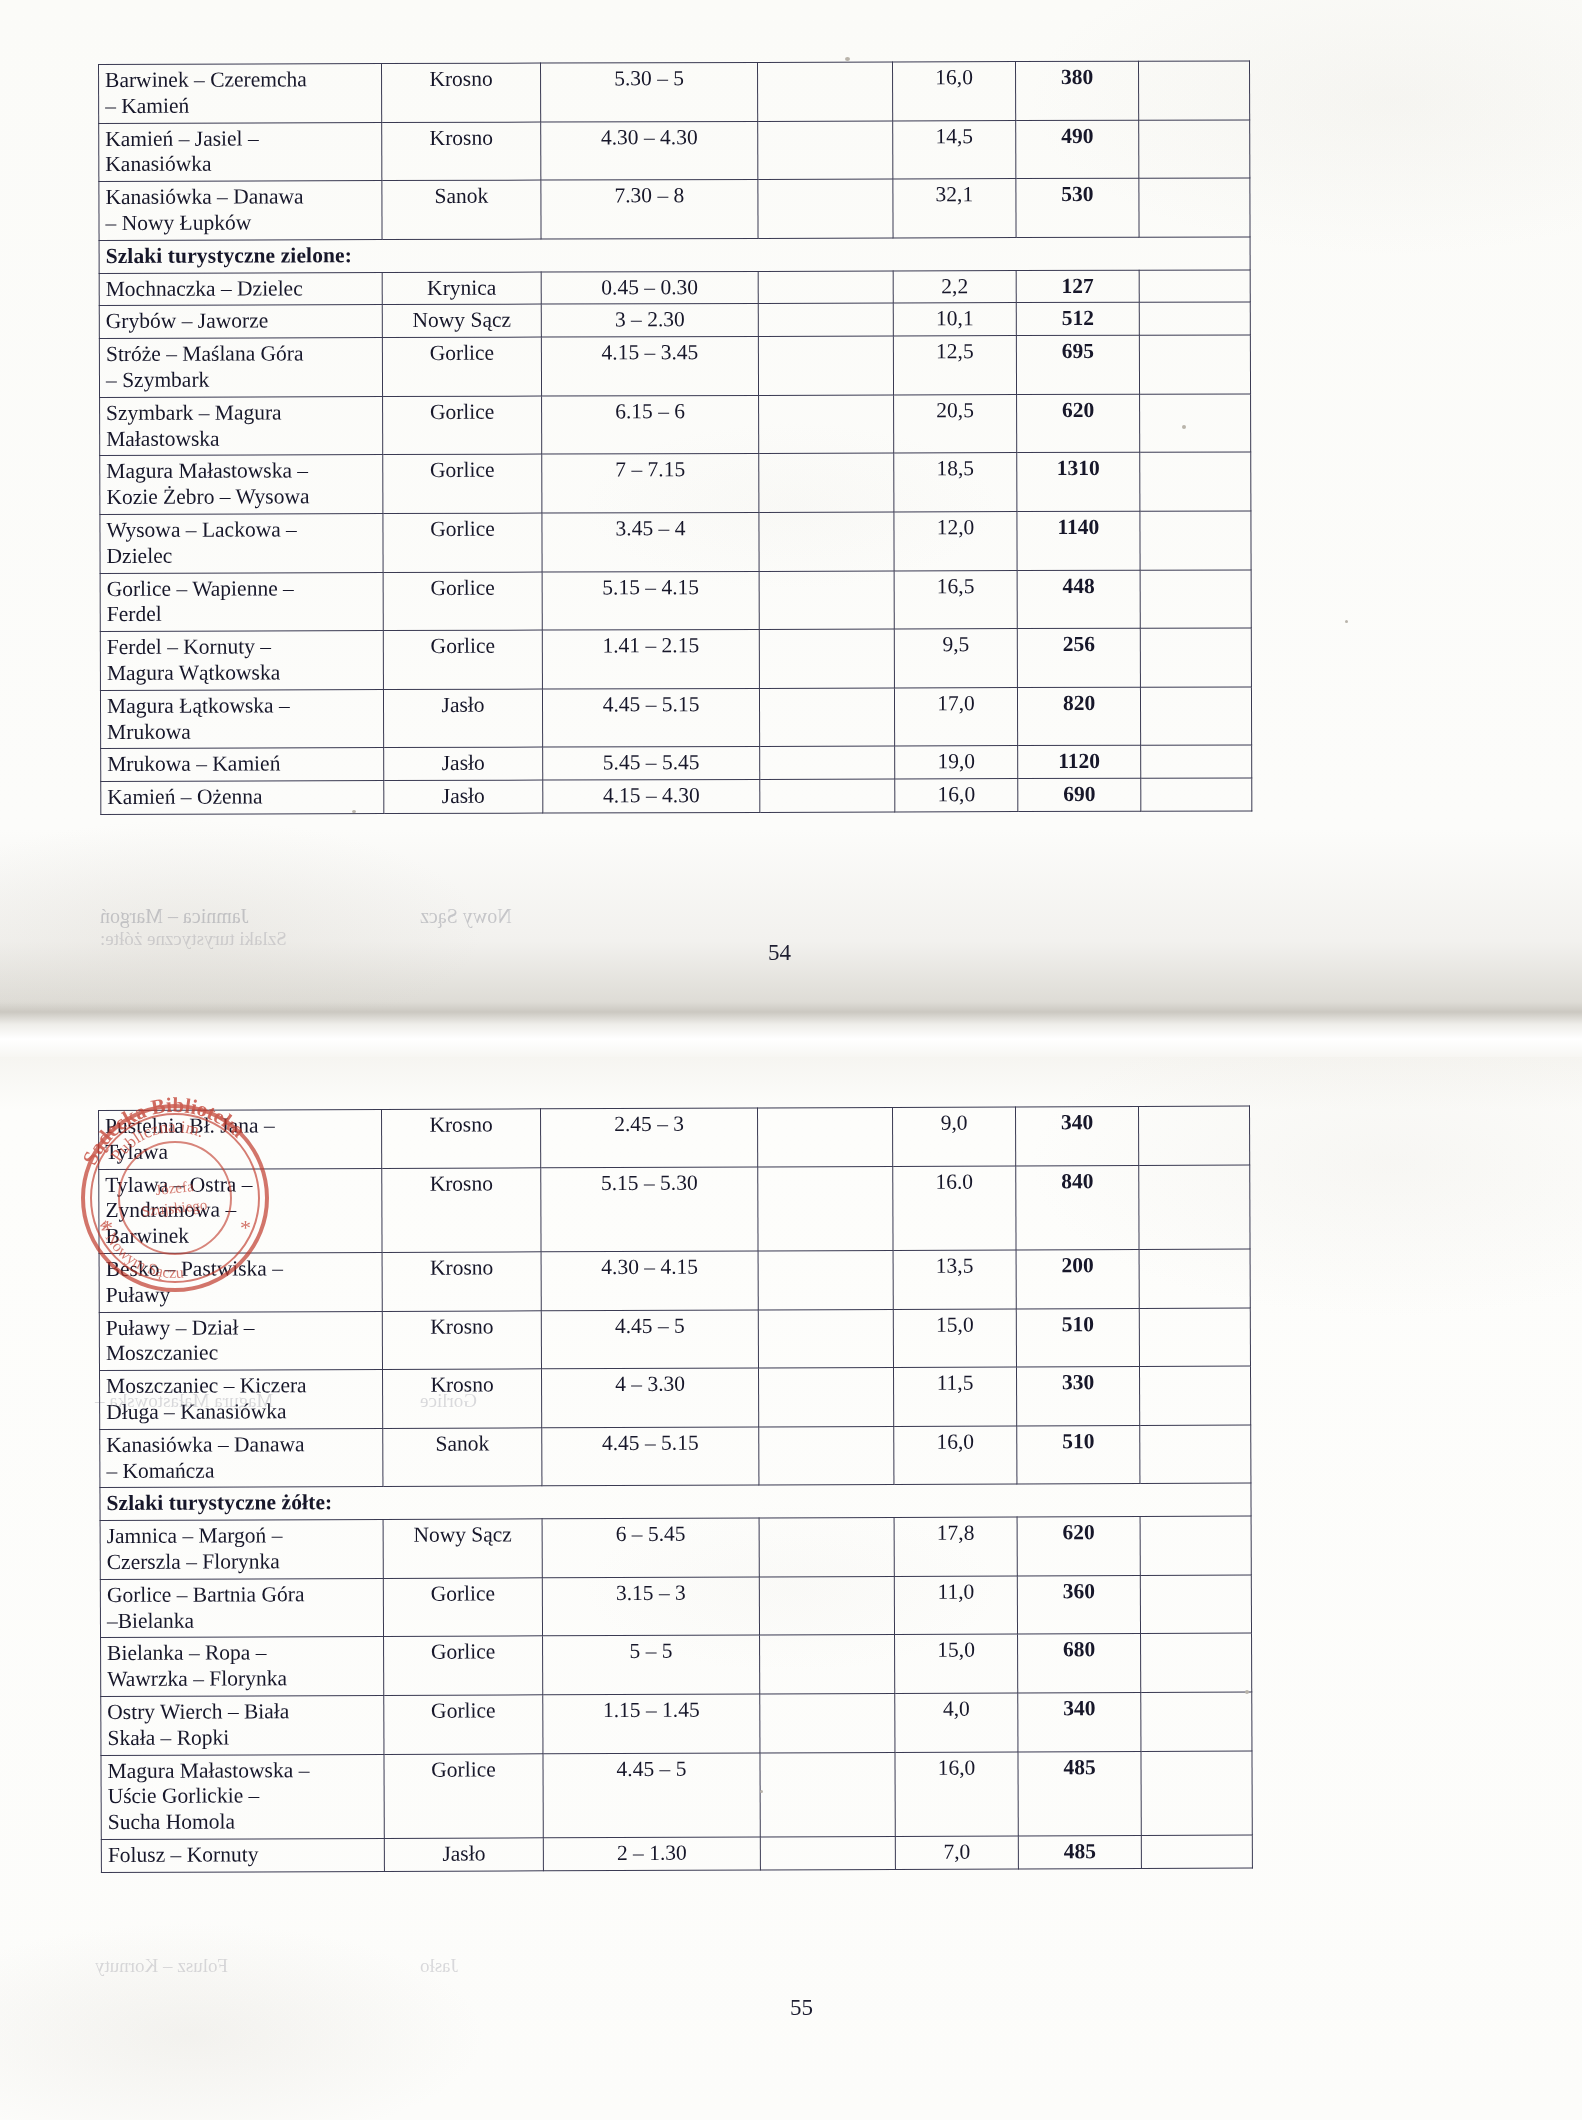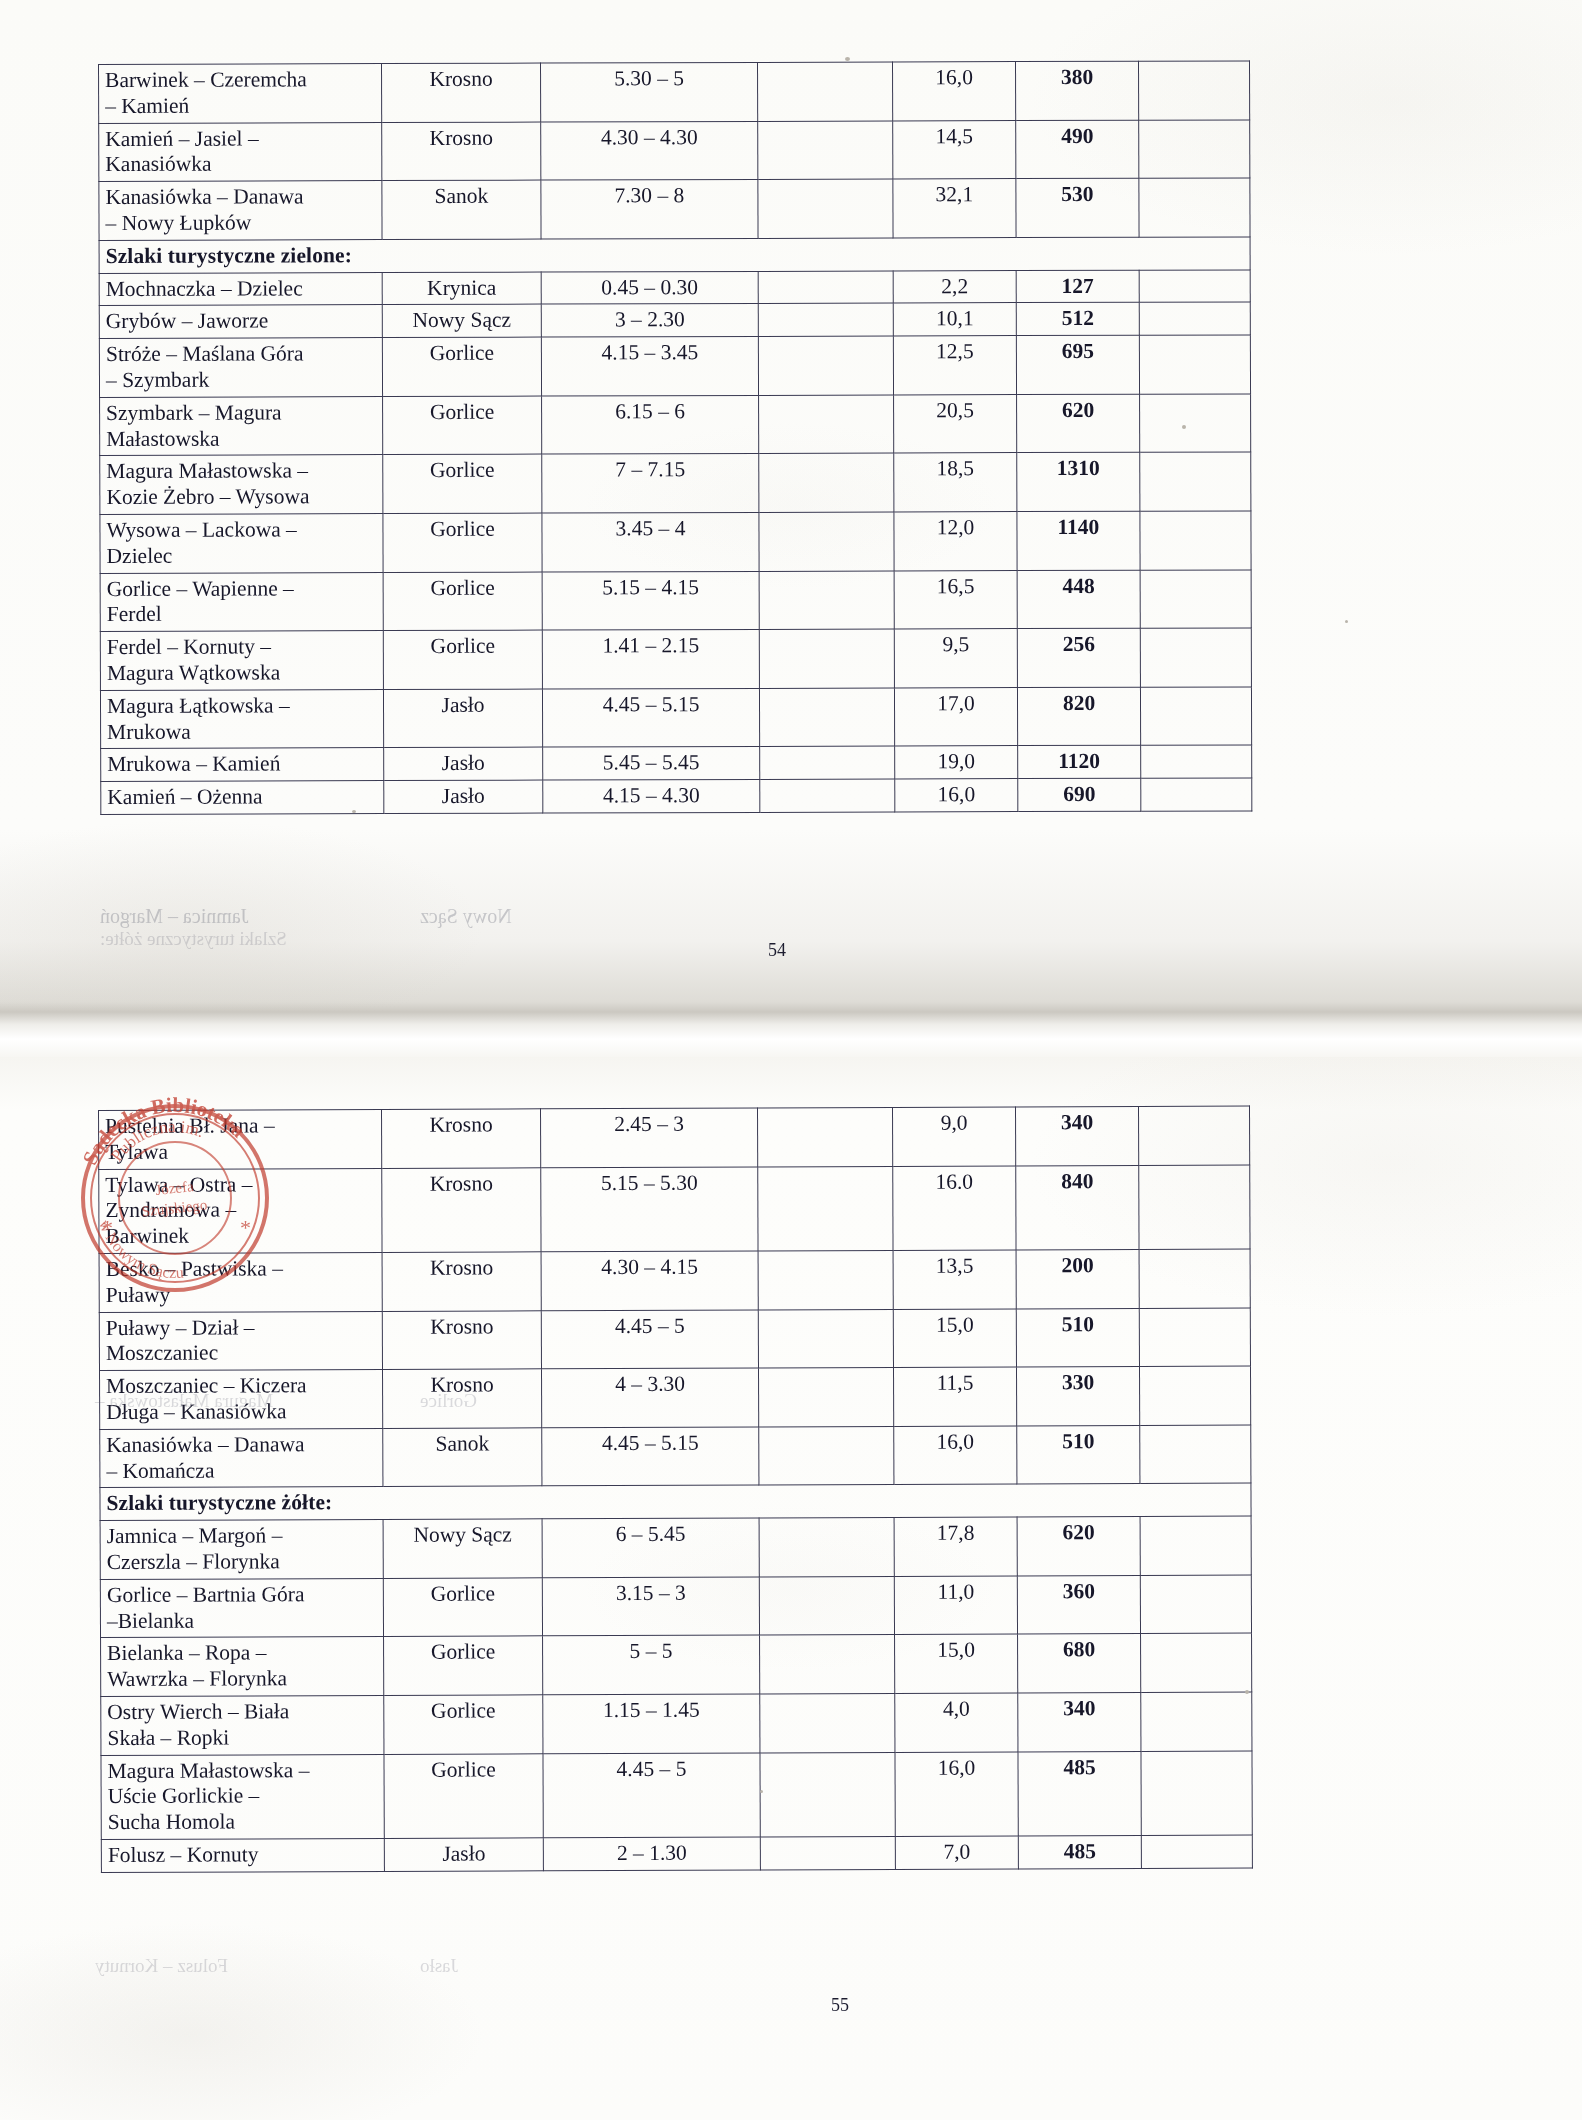--- a/index.html
+++ b/index.html
@@ -87,21 +87,21 @@
   .nowrapline { white-space: pre-line; }
 
   
   #tbl-top { transform: rotate(-0.18deg); transform-origin: left top; }
   #tbl-bot { transform: rotate(-0.22deg); transform-origin: left top; }
 
   
   .pageno {
     position: absolute;
     font-family: "Liberation Serif", serif;
-    font-size: 18px;
+    font-size: 23px;
     color: #1d1d30;
   }
 
   
   .stamp {
     position: absolute;
     width: 226px;
     height: 226px;
     left: 62px;
     top: 1085px;
@@ -422,21 +422,21 @@
           <td class="c-time">2 – 1.30</td>
           <td class="c-blank1"></td>
           <td class="c-km">7,0</td>
           <td class="c-elev">485</td>
           <td class="c-blank2"></td>
         </tr>
       </tbody>
   </table>
 </div>
 
-<div class="pageno" style="left:790px; top:1995px;margin-left:41px;">55</div>
+<div class="pageno" style="left:790px; top:1995px;">55</div>
 
 <div class="stamp">
   <svg viewBox="0 0 226 226" width="226" height="226" aria-hidden="true">
     <defs>
       <path id="arcOut" d="M 113,113 m -86,0 a 86,86 0 1 1 172,0" fill="none"></path>
       <path id="arcIn" d="M 113,113 m -66,0 a 66,66 0 1 1 132,0" fill="none"></path>
       <path id="arcBot" d="M 113,113 m -80,0 a 80,80 0 1 0 160,0" fill="none"></path>
     </defs>
     <circle cx="113" cy="113" r="92" fill="none" stroke="#c0392b" stroke-width="4" opacity=".85"></circle>
     <circle cx="113" cy="113" r="84" fill="none" stroke="#c0392b" stroke-width="2" opacity=".8"></circle>

